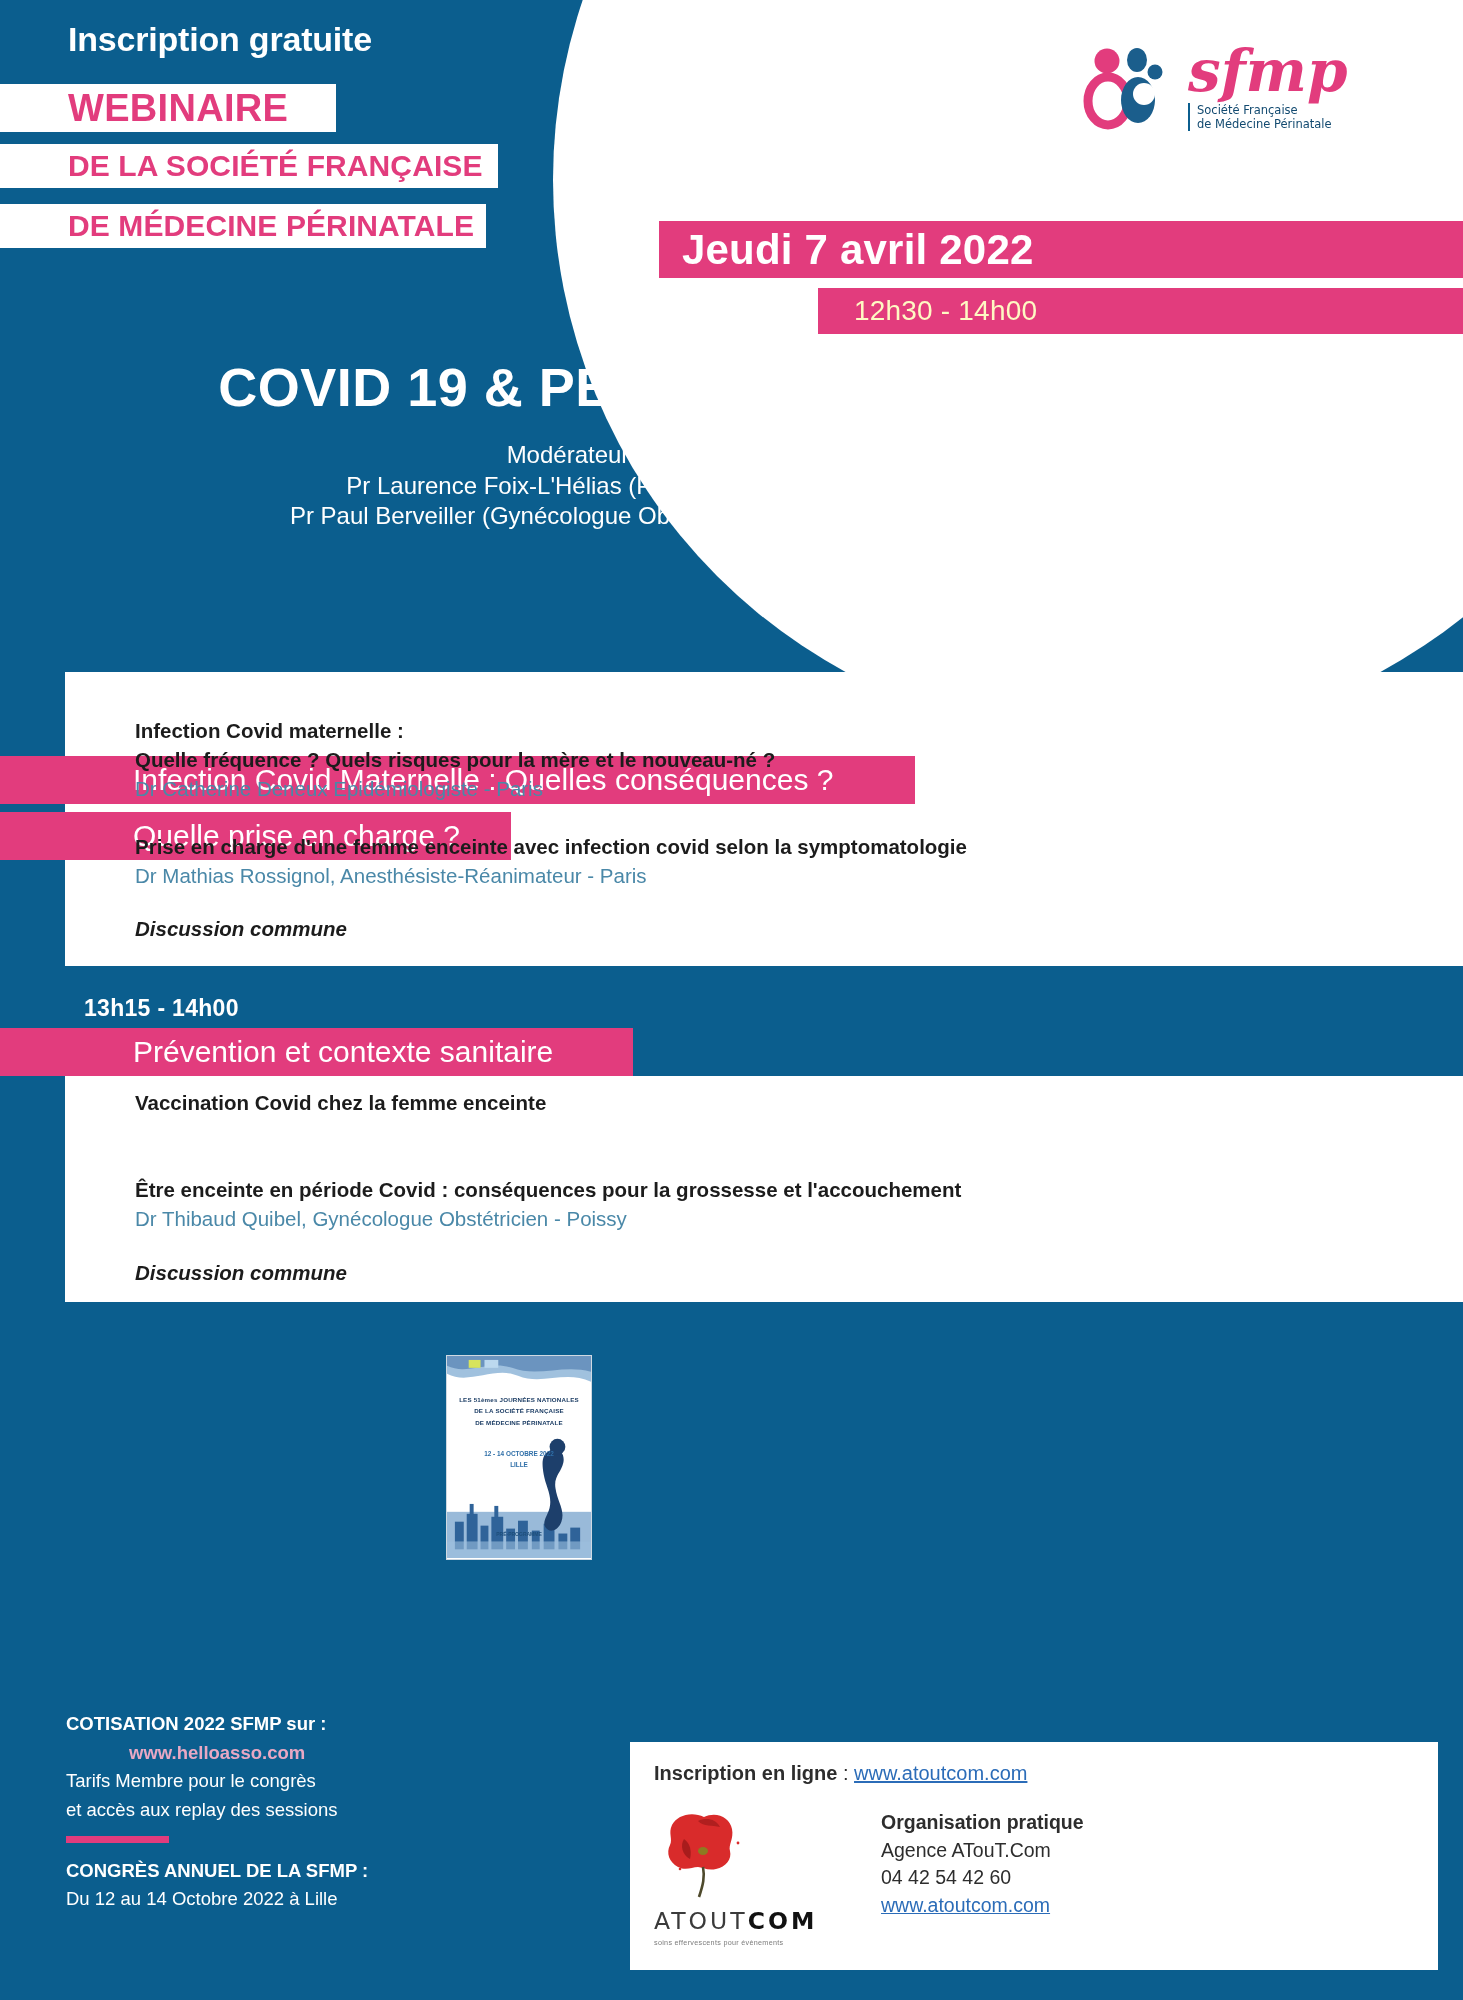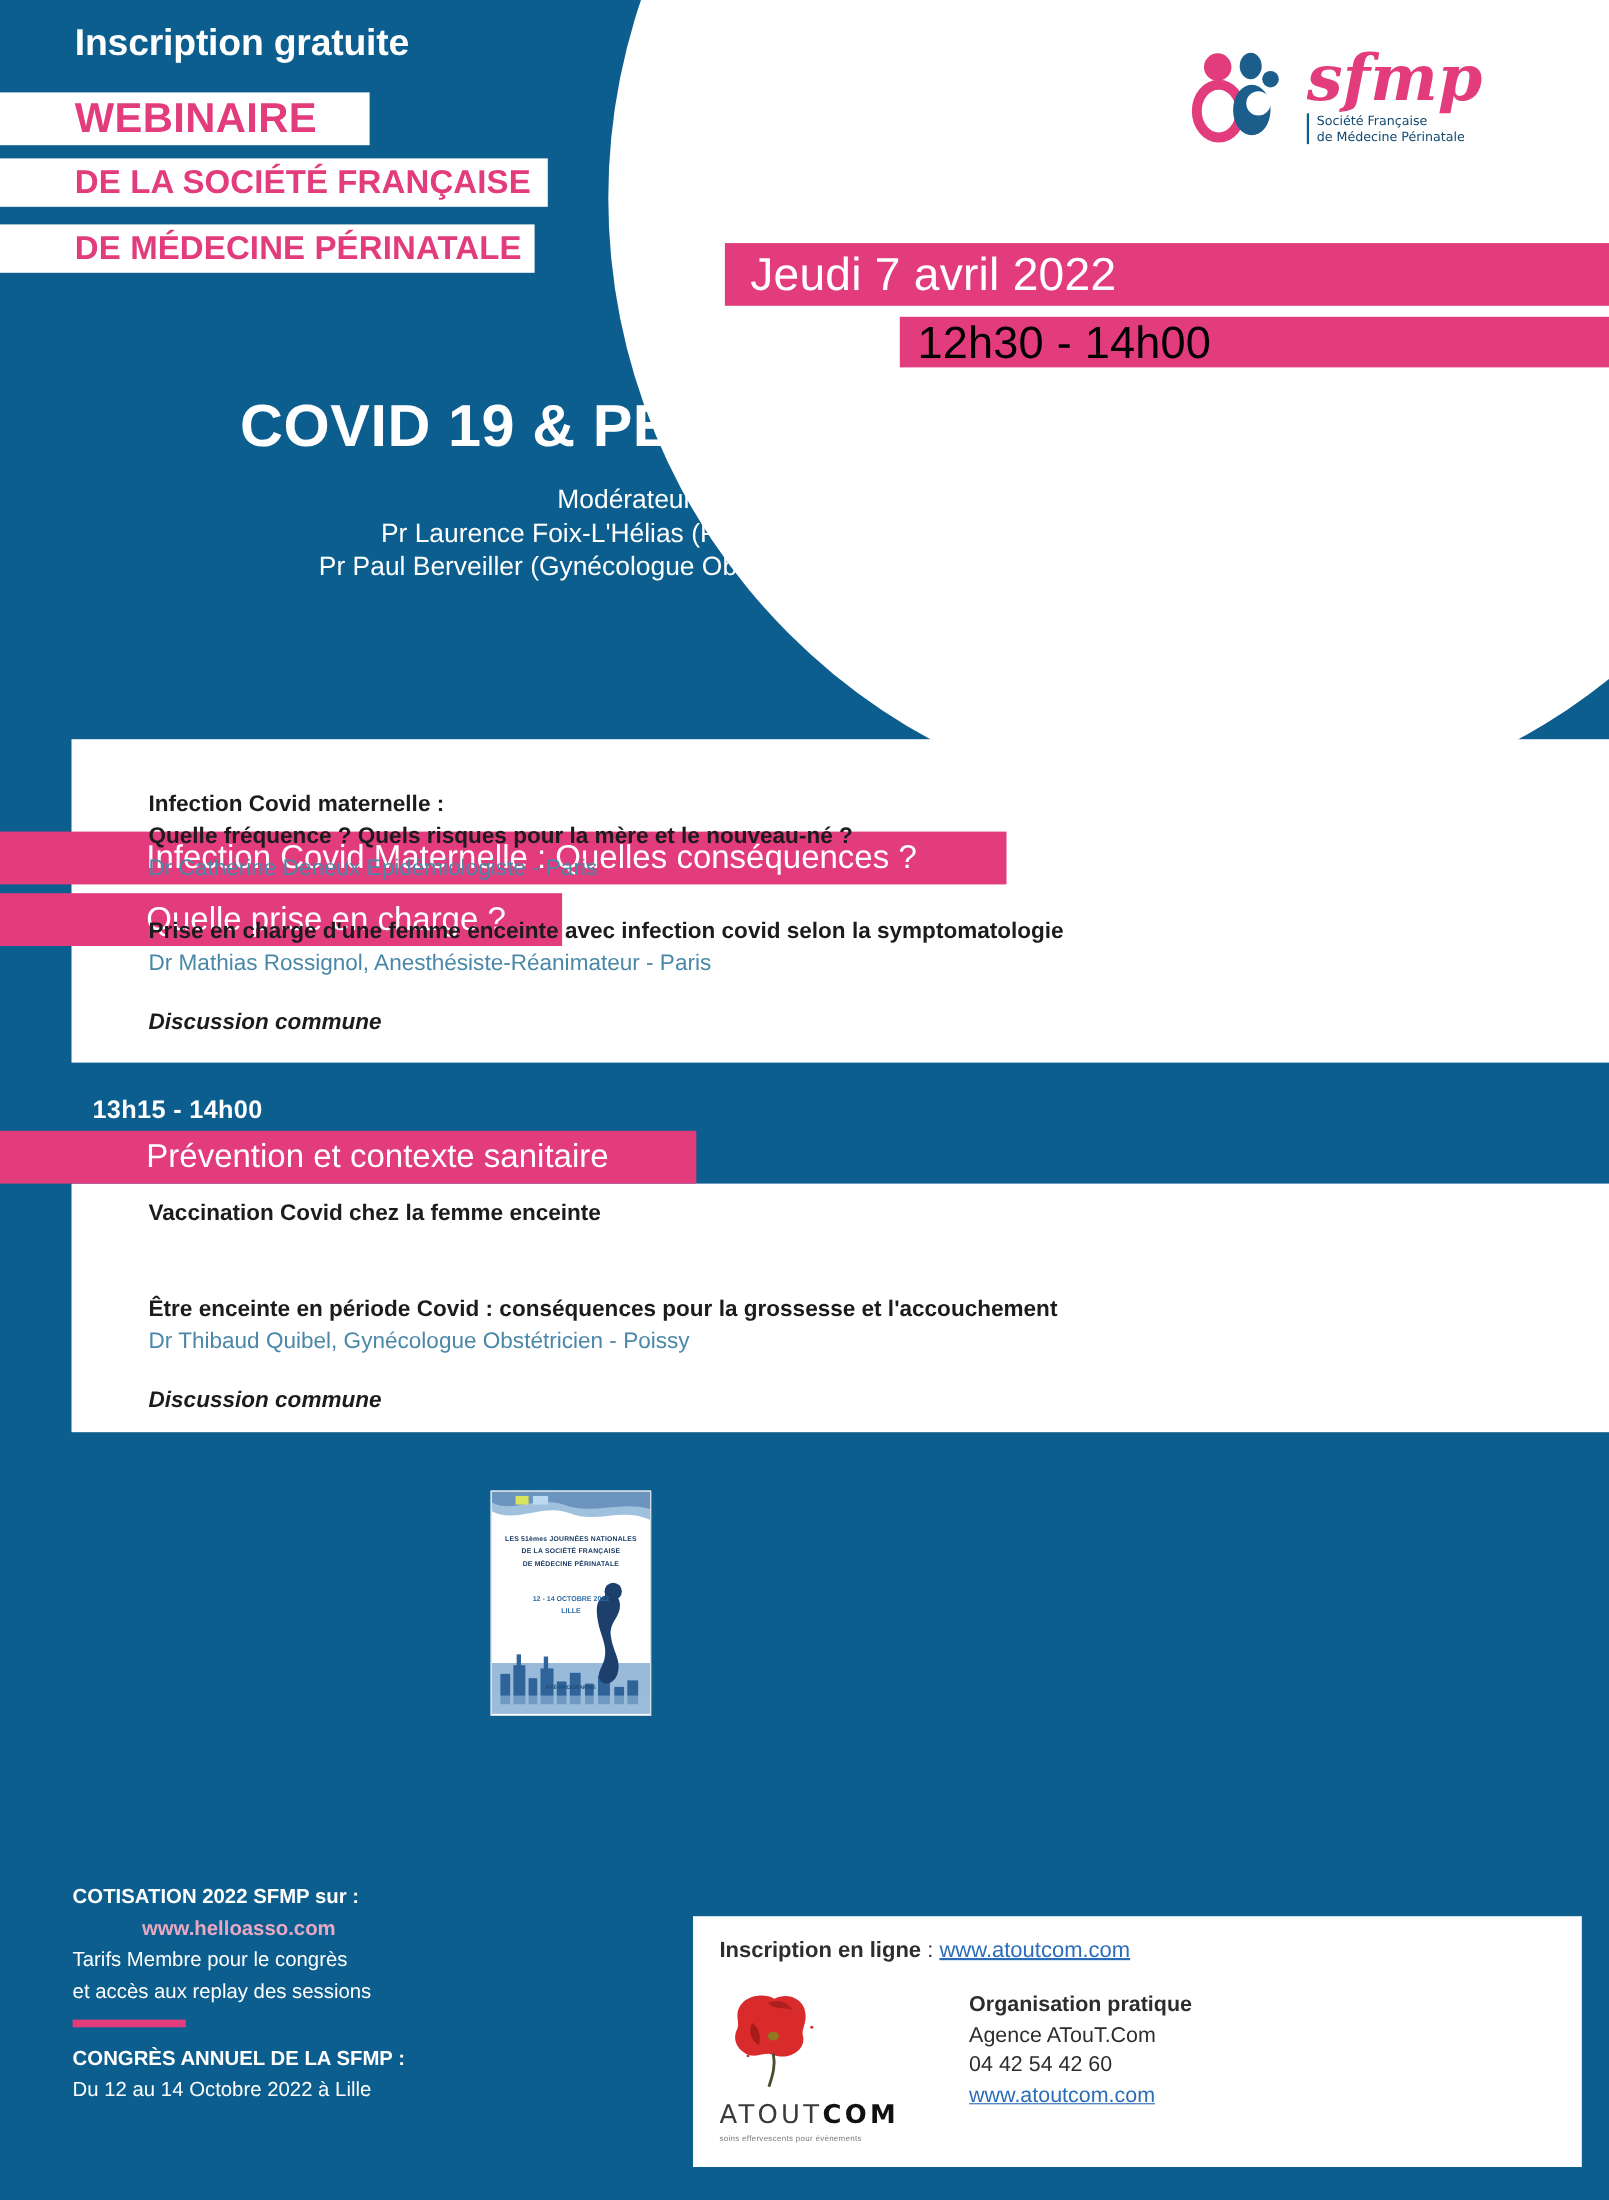--- a/index.html
+++ b/index.html
@@ -102,34 +102,34 @@
   
   .date-band {
     position: absolute;
     left: 659px; top: 221px;
     width: 804px; height: 57px;
     background: #e23c7d;
     display: flex; align-items: center;
     z-index: 5;
   }
   .date-band span {
-    color: #fff; font-size: 42px; font-weight: normal;
+    color: #fff; font-size: 42px; font-weight: bold;
     padding-left: 23px; letter-spacing: 0.2px;
   }
   .time-band {
     position: absolute;
     left: 818px; top: 288px;
     width: 645px; height: 46px;
     background: #e23c7d;
     display: flex; align-items: center;
     z-index: 5;
   }
   .time-band span {
-    color: #000000; font-size: 41px;
-    padding-left: 16px; letter-spacing: 0.2px;
+    color: #fef9c3; font-size: 28px;
+    padding-left: 36px; letter-spacing: 0.2px;
   }
 
   
   .main-title {
     position: absolute;
     left: 0; top: 356px;
     width: 1148px;
     text-align: center;
     color: #ffffff;
     font-size: 54px;

